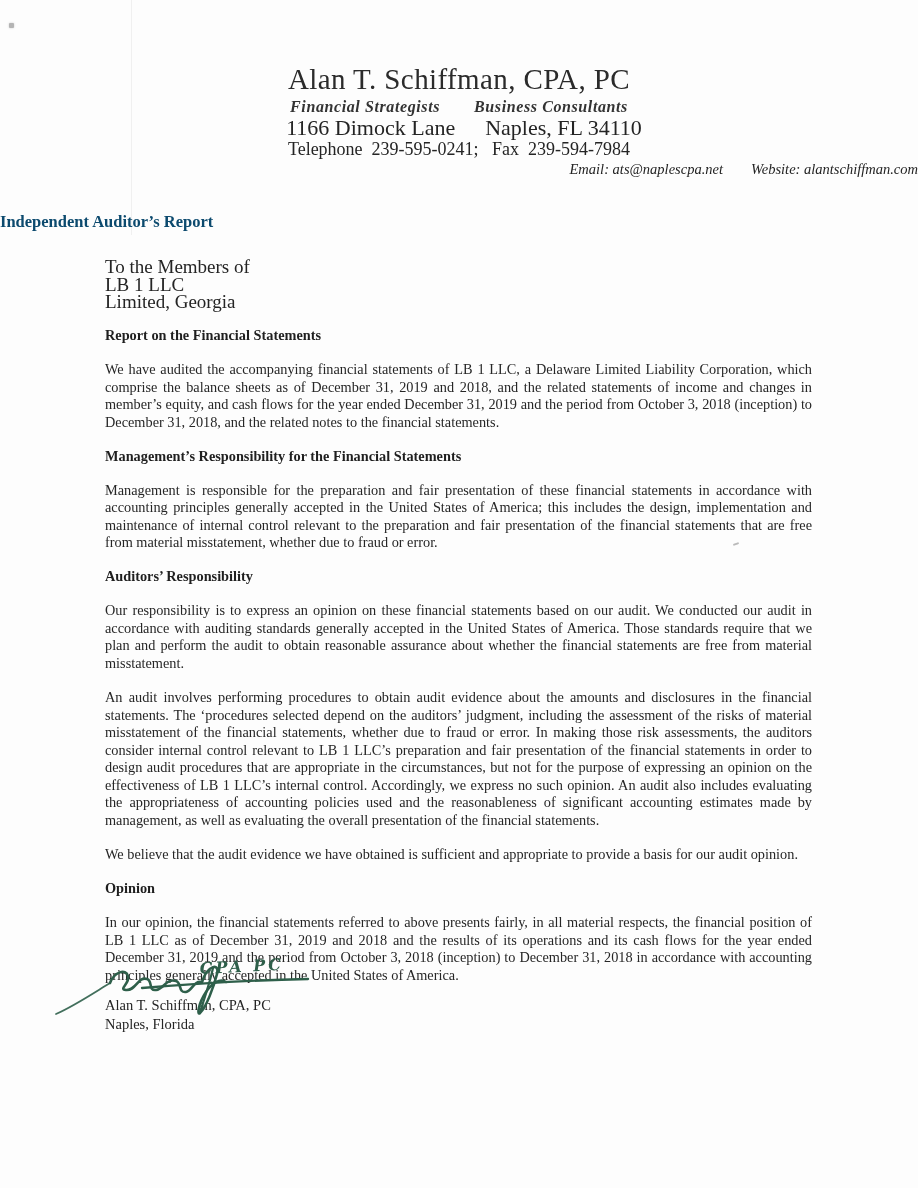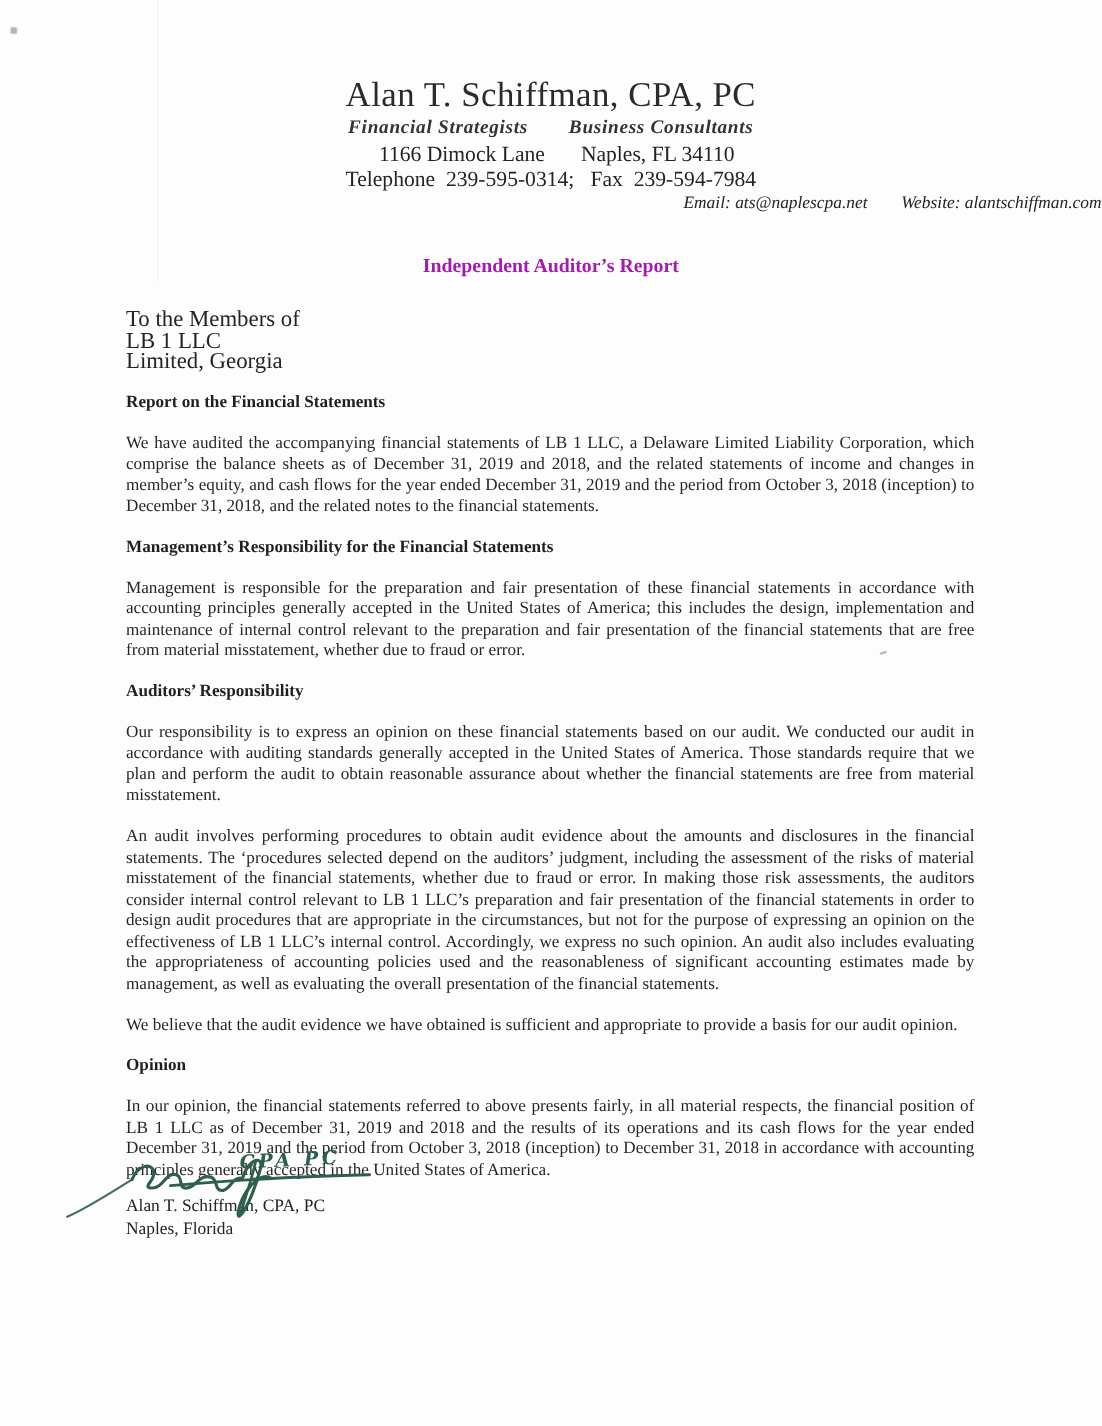--- a/index.html
+++ b/index.html
@@ -22,34 +22,33 @@
   }
   .tagline {
     font-size: 16px;
     font-style: italic;
     font-weight: bold;
     line-height: 21px;
     letter-spacing: 0.6px;
     color: #333;
   }
   .tagline .gap-left { margin-right: 34px; }
-  .address-line { font-size: 18px; line-height: 22px; margin-left: 10px; }
+  .address-line { font-size: 22px; line-height: 22px; margin-left: 10px; }
   .address-line .gap-left { margin-right: 30px; }
   .phone-line { font-size: 18px; line-height: 21px; white-space: pre-wrap; }
   .email-line { font-size: 14.5px; font-style: italic; line-height: 18px; text-align: right; }
   .email-line .gap-left { margin-right: 28px; }
 
   
   .report-title {
     margin: 34px 0 0 0;
-    text-align: center;
     font-size: 16.5px;
     font-weight: bold;
     line-height: 20px;
-    color: #a21caf;
+    color: #0c4a6e;
   }
 
   
   .content { padding: 0 106px 0 105px; }
   .addressee { margin-top: 26px; font-size: 19px; line-height: 17.5px; }
   .section-heading {
     margin: 16.5px 0 0 0;
     font-size: 14.3px;
     font-weight: bold;
     line-height: 17.5px;
@@ -112,21 +111,21 @@
   <div class="artifact artifact-tick"></div>
 
   <header class="letterhead">
     <div class="firm-name">Alan T. Schiffman, CPA, PC</div>
     <div class="tagline">
       <span class="gap-left">Financial Strategists</span><span>Business Consultants</span>
     </div>
     <div class="address-line">
       <span class="gap-left">1166 Dimock Lane</span><span>Naples,  FL  34110</span>
     </div>
-    <div class="phone-line">Telephone  239-595-0314;   Fax  239-594-7984</div>
+    <div class="phone-line">Telephone  239-595-0241;   Fax  239-594-7984</div>
     <div class="email-line">
       <span class="gap-left">Email:  ats@naplescpa.net</span><span>Website:   alantschiffman.com</span>
     </div>
   </header>
 
   <h1 class="report-title">Independent Auditor’s Report</h1>
 
   <div class="content">
 
     <div class="addressee">

